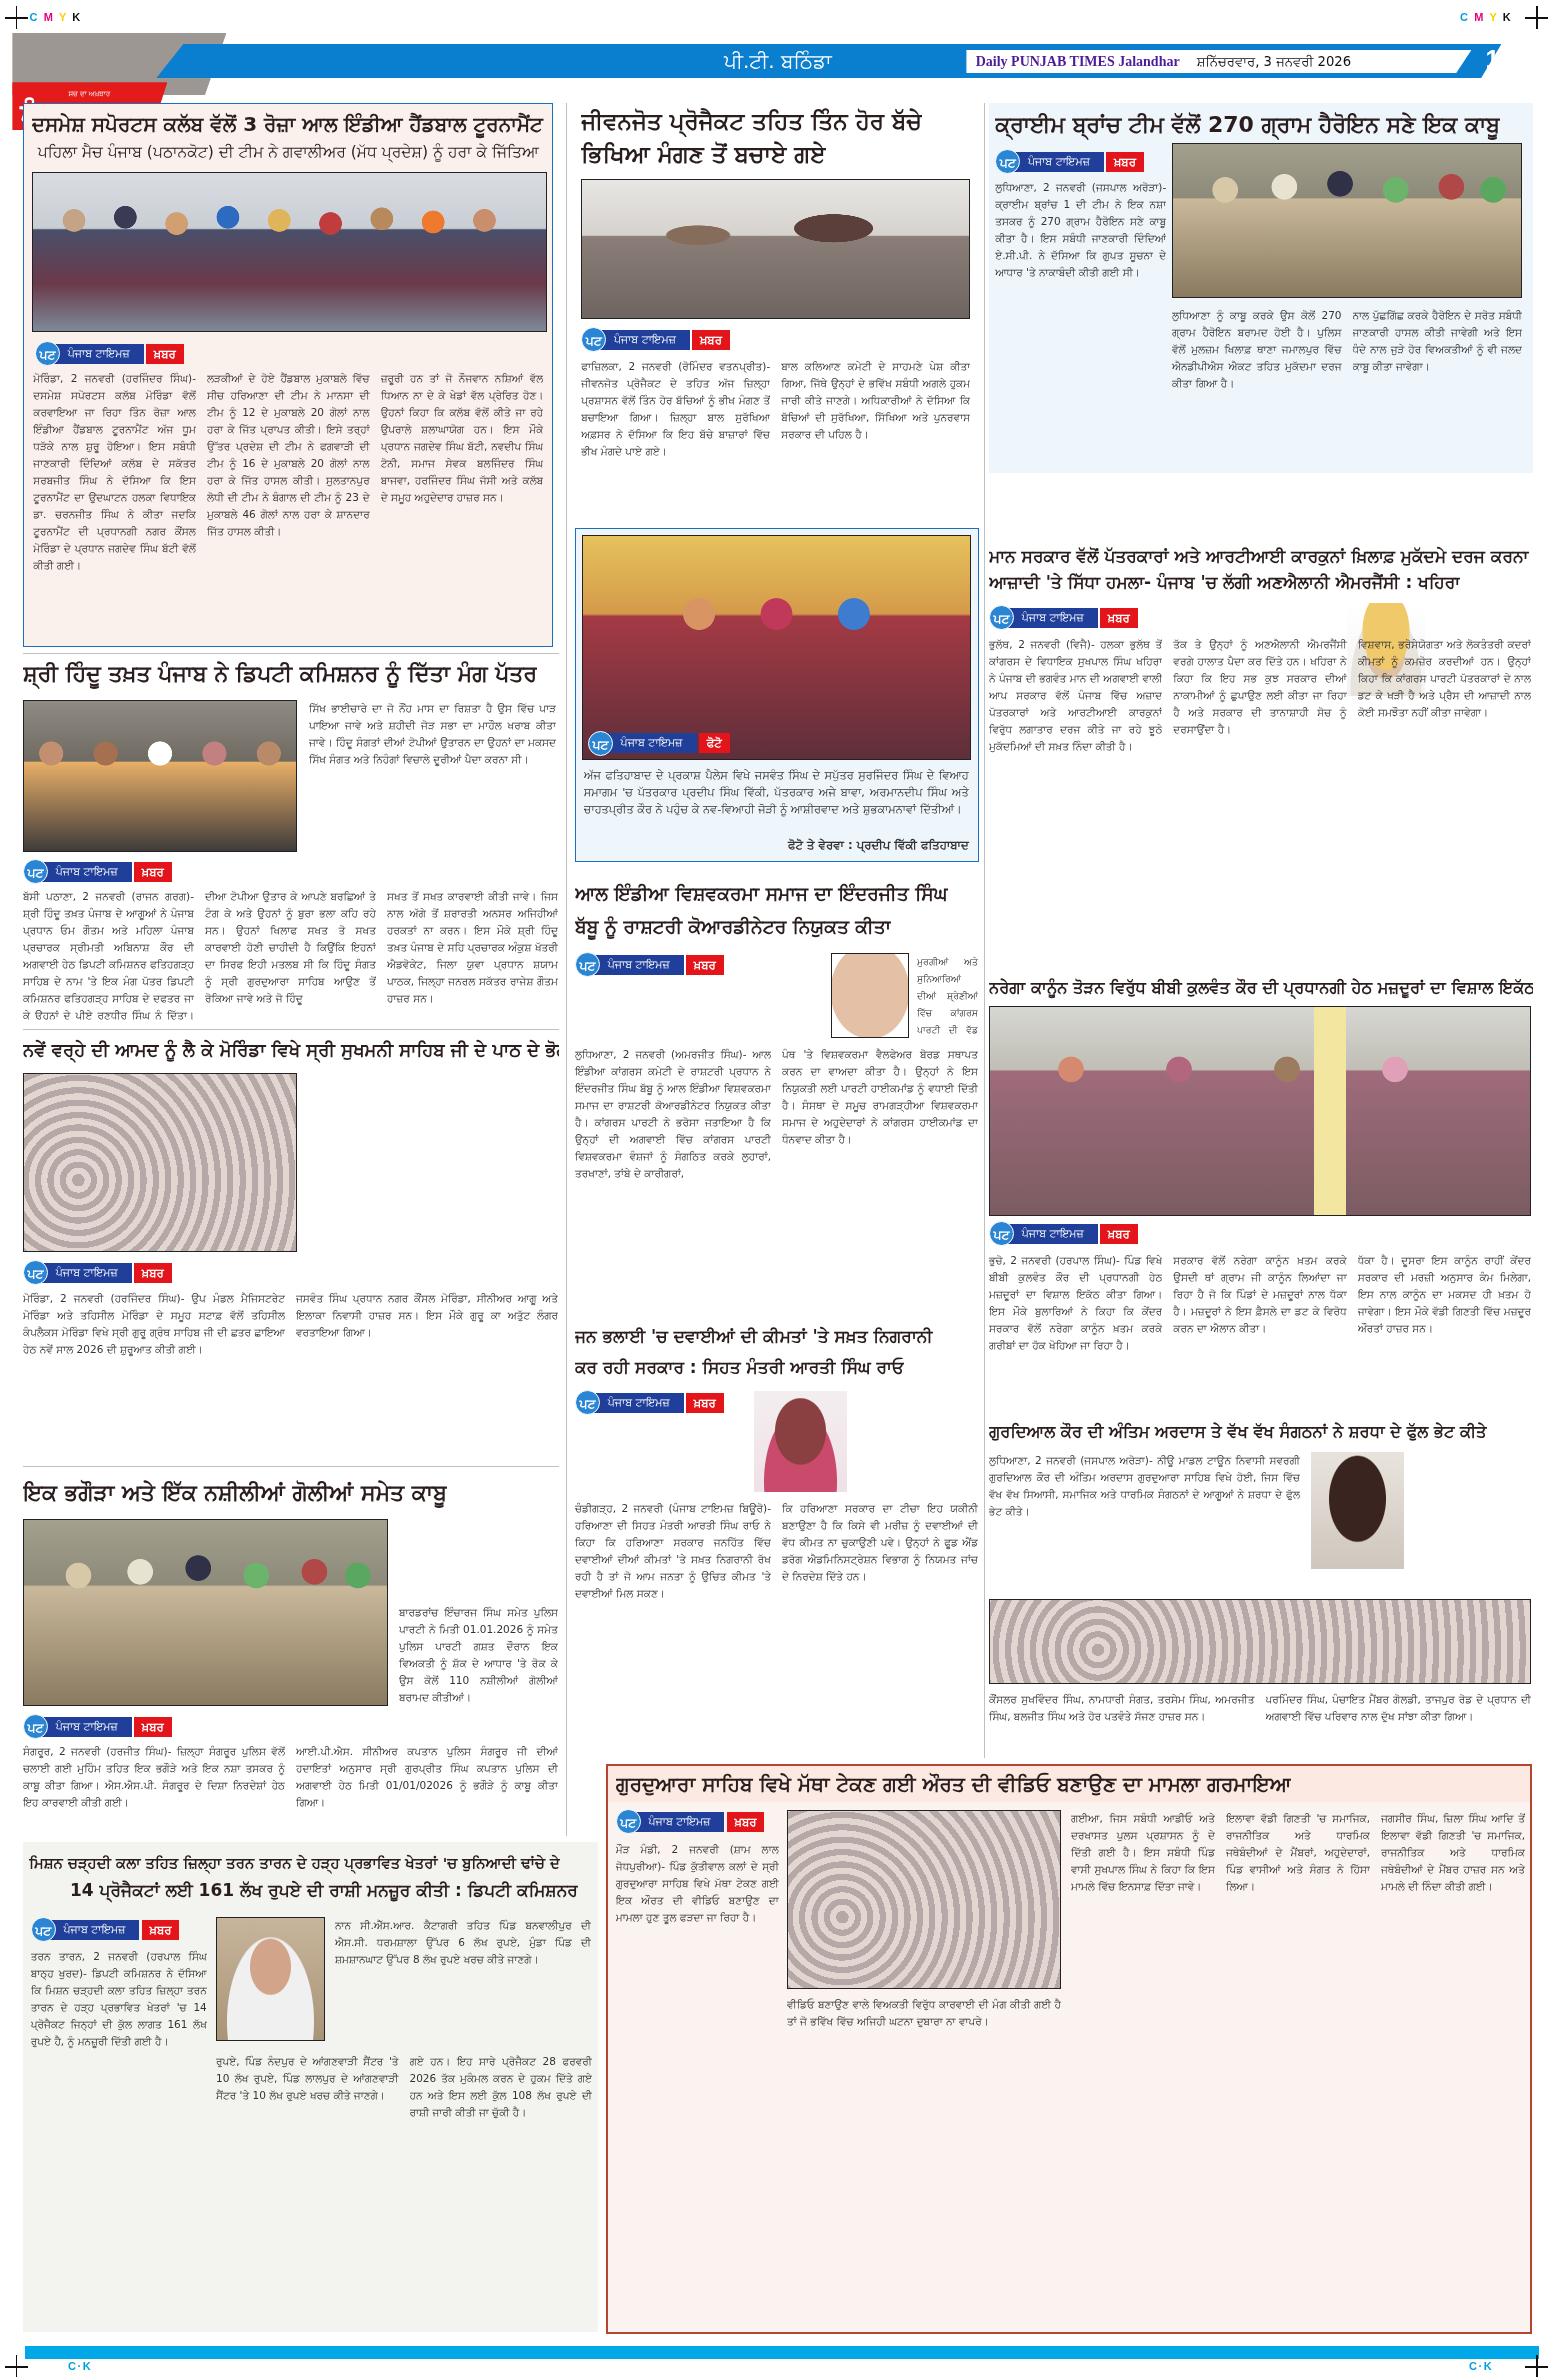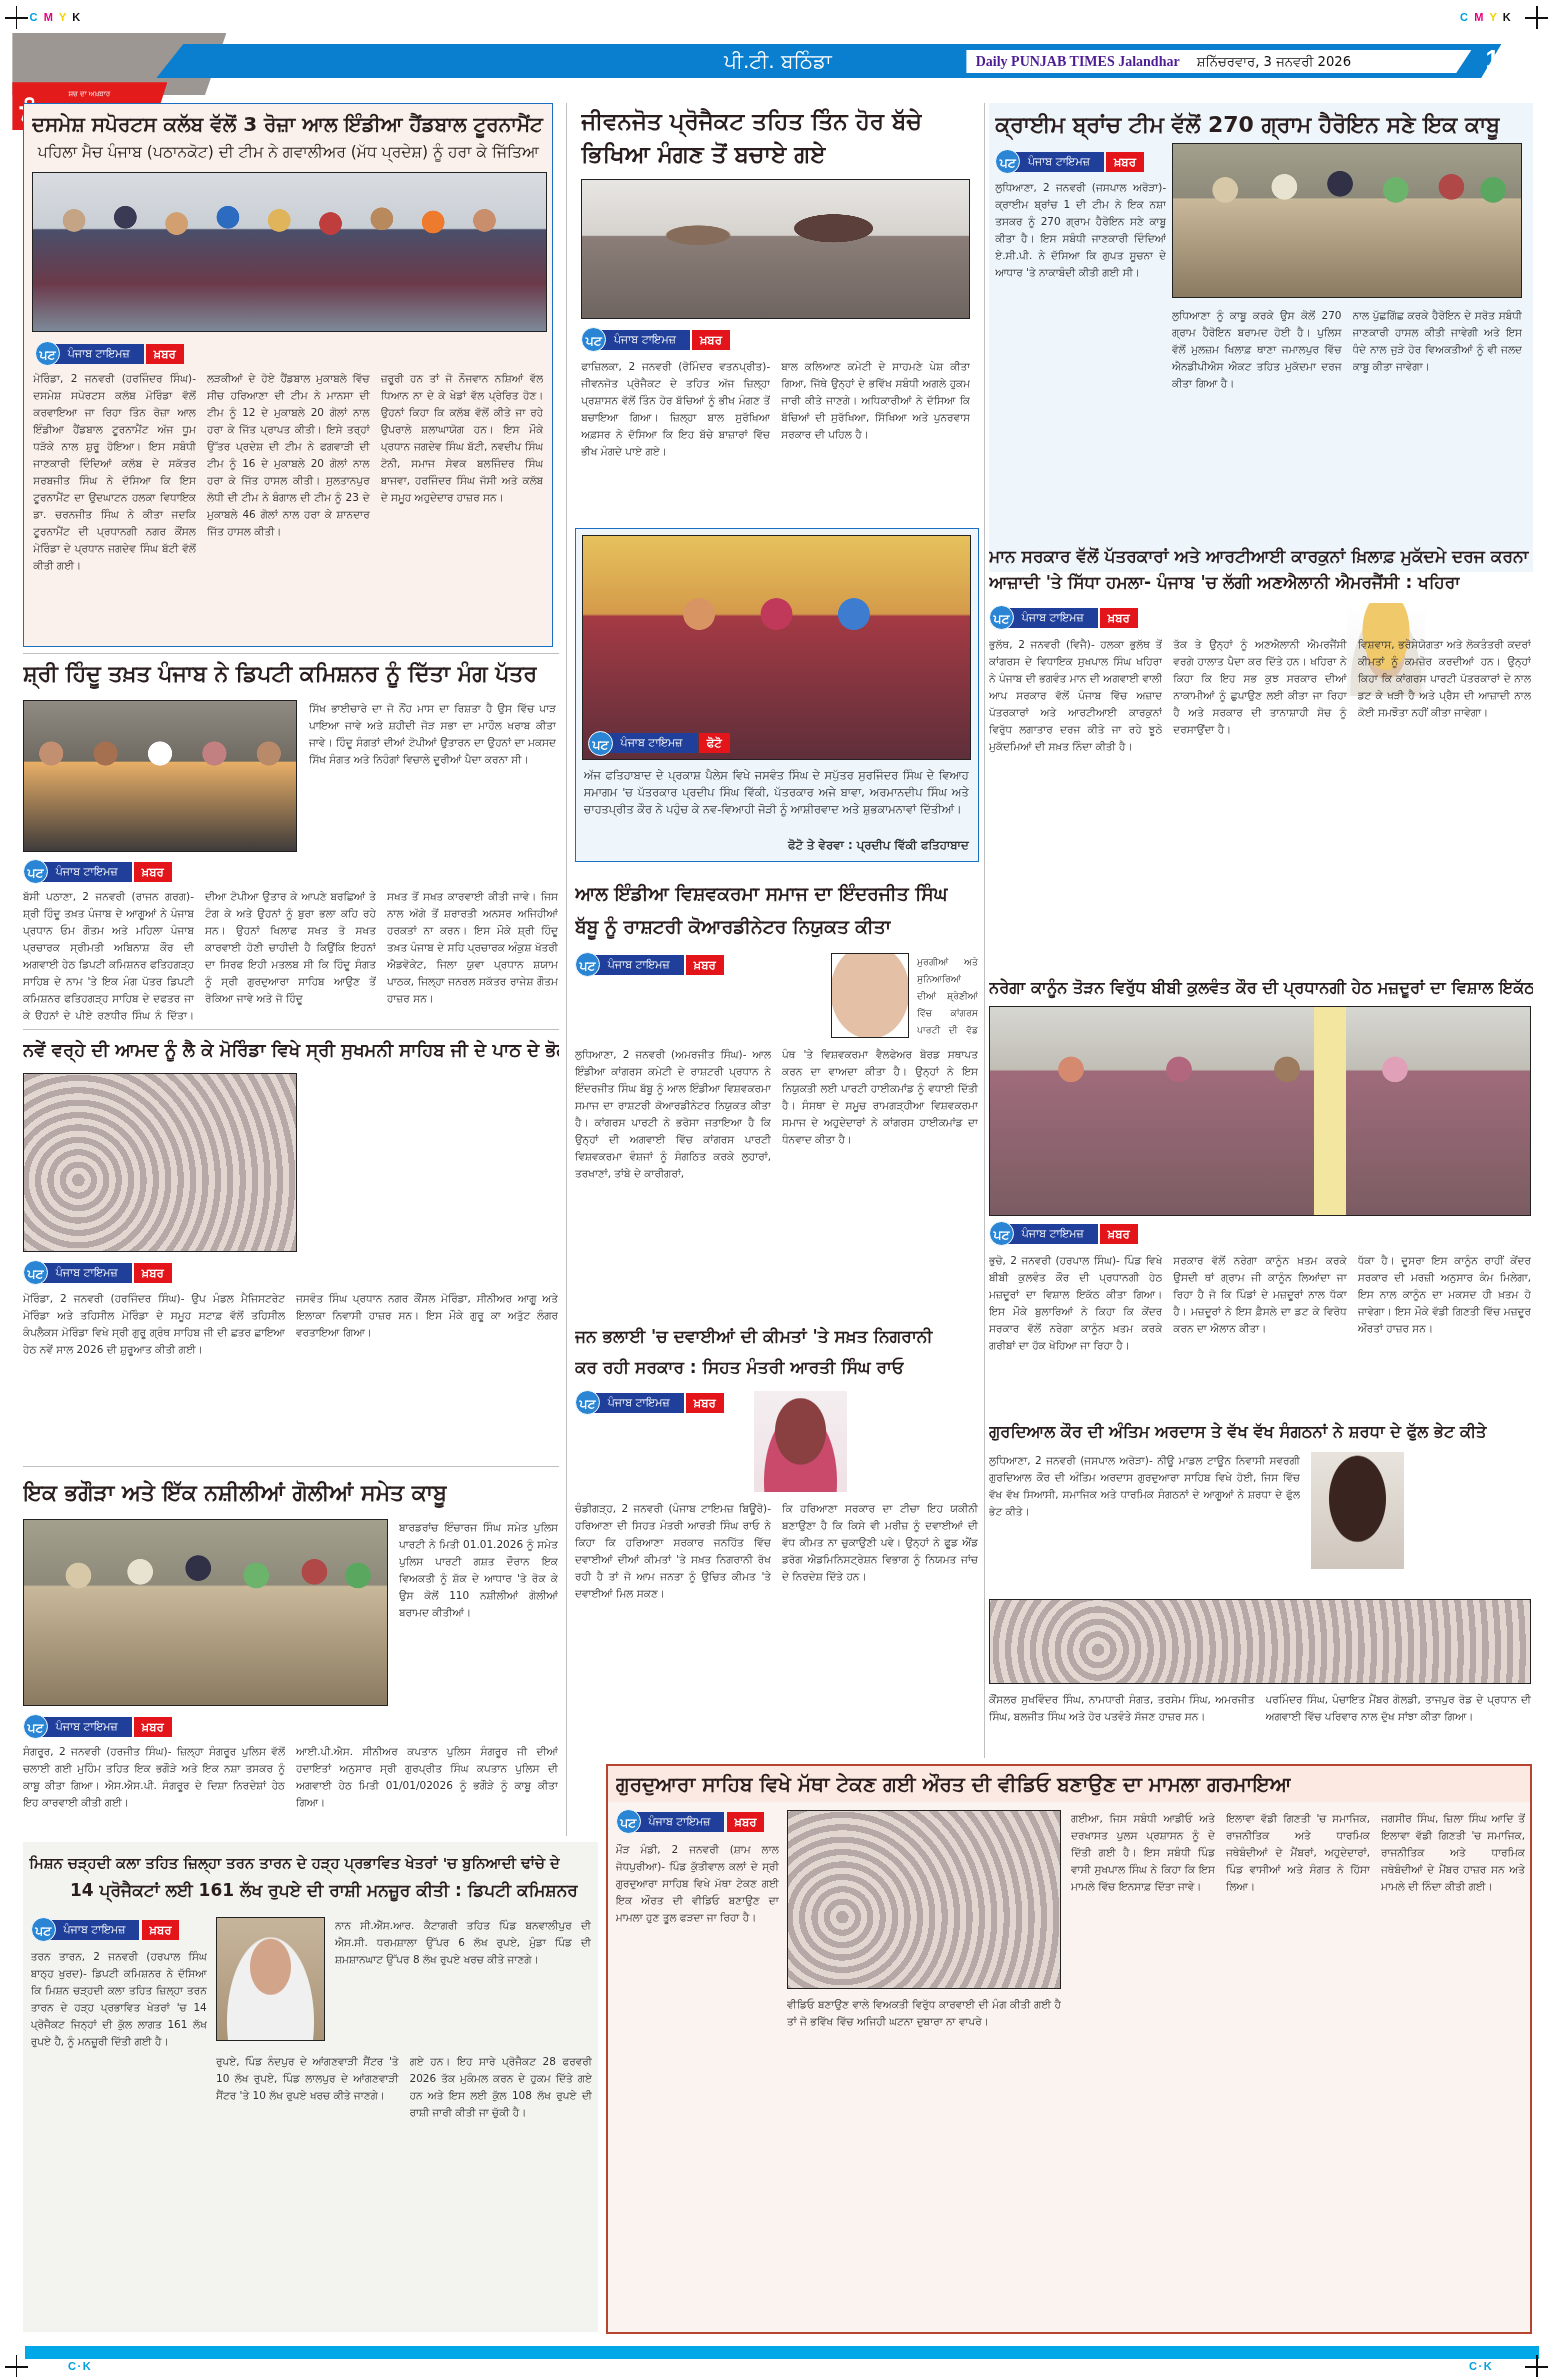--- a/index.html
+++ b/index.html
@@ -171,21 +171,21 @@
     <span class="logo-circ">ਪਟ</span>
     <span class="bl-blue">ਪੰਜਾਬ ਟਾਇਮਜ਼</span>
     <span class="bl-red">ਖ਼ਬਰ</span>
   </div>
   <div class="cols" style="left:6.2px;top:255px;width:389px;height:155px;">
     <div class="col">ਫਾਜ਼ਿਲਕਾ, 2 ਜਨਵਰੀ (ਰੋਮਿੰਦਰ ਵਤਨਪ੍ਰੀਤ)- ਜੀਵਨਜੋਤ ਪ੍ਰੋਜੈਕਟ ਦੇ ਤਹਿਤ ਅੱਜ ਜ਼ਿਲ੍ਹਾ ਪ੍ਰਸ਼ਾਸਨ ਵੱਲੋਂ ਤਿੰਨ ਹੋਰ ਬੱਚਿਆਂ ਨੂੰ ਭੀਖ ਮੰਗਣ ਤੋਂ ਬਚਾਇਆ ਗਿਆ। ਜ਼ਿਲ੍ਹਾ ਬਾਲ ਸੁਰੱਖਿਆ ਅਫ਼ਸਰ ਨੇ ਦੱਸਿਆ ਕਿ ਇਹ ਬੱਚੇ ਬਾਜ਼ਾਰਾਂ ਵਿੱਚ ਭੀਖ ਮੰਗਦੇ ਪਾਏ ਗਏ।</div>
     <div class="col">ਬਾਲ ਕਲਿਆਣ ਕਮੇਟੀ ਦੇ ਸਾਹਮਣੇ ਪੇਸ਼ ਕੀਤਾ ਗਿਆ, ਜਿੱਥੇ ਉਨ੍ਹਾਂ ਦੇ ਭਵਿੱਖ ਸਬੰਧੀ ਅਗਲੇ ਹੁਕਮ ਜਾਰੀ ਕੀਤੇ ਜਾਣਗੇ। ਅਧਿਕਾਰੀਆਂ ਨੇ ਦੱਸਿਆ ਕਿ ਬੱਚਿਆਂ ਦੀ ਸੁਰੱਖਿਆ, ਸਿੱਖਿਆ ਅਤੇ ਪੁਨਰਵਾਸ ਸਰਕਾਰ ਦੀ ਪਹਿਲ ਹੈ।</div>
   </div>
 </div>
 
-<div class="art bluebg" style="left:989px;top:103px;width:544px;height:469px;">
+<div class="art bluebg" style="left:989px;top:103px;width:544px;height:370px;">
   <div class="h1" style="position:absolute;left:6.2px;top:6.2px;font-size:22px;">ਕ੍ਰਾਈਮ ਬ੍ਰਾਂਚ ਟੀਮ ਵੱਲੋਂ 270 ਗ੍ਰਾਮ ਹੈਰੋਇਨ ਸਣੇ ਇਕ ਕਾਬੂ</div>
   <div class="byline" style="left:6.2px;top:47px;">
     <span class="logo-circ">ਪਟ</span>
     <span class="bl-blue">ਪੰਜਾਬ ਟਾਇਮਜ਼</span>
     <span class="bl-red">ਖ਼ਬਰ</span>
   </div>
   <div class="photo ph-police" style="left:183px;top:40px;width:350px;height:155px;"></div>
   <div class="cols" style="left:6.2px;top:76px;width:171px;height:311px;">
     <div class="col">ਲੁਧਿਆਣਾ, 2 ਜਨਵਰੀ (ਜਸਪਾਲ ਅਰੋੜਾ)- ਕ੍ਰਾਈਮ ਬ੍ਰਾਂਚ 1 ਦੀ ਟੀਮ ਨੇ ਇਕ ਨਸ਼ਾ ਤਸਕਰ ਨੂੰ 270 ਗ੍ਰਾਮ ਹੈਰੋਇਨ ਸਣੇ ਕਾਬੂ ਕੀਤਾ ਹੈ। ਇਸ ਸਬੰਧੀ ਜਾਣਕਾਰੀ ਦਿੰਦਿਆਂ ਏ.ਸੀ.ਪੀ. ਨੇ ਦੱਸਿਆ ਕਿ ਗੁਪਤ ਸੂਚਨਾ ਦੇ ਆਧਾਰ 'ਤੇ ਨਾਕਾਬੰਦੀ ਕੀਤੀ ਗਈ ਸੀ।</div>
   </div>
@@ -314,21 +314,21 @@
   <div class="photo ph-indoor-crowd" style="left:0;top:183px;width:542px;height:85px;"></div>
   <div class="cols" style="left:0;top:275px;width:542px;height:65px;">
     <div class="col">ਕੌਂਸਲਰ ਸੁਖਵਿੰਦਰ ਸਿੰਘ, ਨਾਮਧਾਰੀ ਸੰਗਤ, ਤਰਸੇਮ ਸਿੰਘ, ਅਮਰਜੀਤ ਸਿੰਘ, ਬਲਜੀਤ ਸਿੰਘ ਅਤੇ ਹੋਰ ਪਤਵੰਤੇ ਸੱਜਣ ਹਾਜ਼ਰ ਸਨ।</div>
     <div class="col">ਪਰਮਿੰਦਰ ਸਿੰਘ, ਪੰਚਾਇਤ ਮੈਂਬਰ ਗੋਲਡੀ, ਤਾਜਪੁਰ ਰੋਡ ਦੇ ਪ੍ਰਧਾਨ ਦੀ ਅਗਵਾਈ ਵਿੱਚ ਪਰਿਵਾਰ ਨਾਲ ਦੁੱਖ ਸਾਂਝਾ ਕੀਤਾ ਗਿਆ।</div>
   </div>
 </div>
 
 <div class="art" style="left:23px;top:1477px;width:536px;height:358px;">
   <div class="h1" style="position:absolute;left:0;top:0;font-size:22px;">ਇਕ ਭਗੌੜਾ ਅਤੇ ਇੱਕ ਨਸ਼ੀਲੀਆਂ ਗੋਲੀਆਂ ਸਮੇਤ ਕਾਬੂ</div>
   <div class="photo ph-police" style="left:0;top:42px;width:365px;height:187px;"></div>
-  <div class="cols" style="left:376px;top:42px;width:159px;height:187px;">
+  <div class="cols" style="left:376px;top:42px;width:159px;height:187px;align-items:flex-end;">
     <div class="col">ਬਾਰਡਰਾਂਚ ਇੰਚਾਰਜ ਸਿੰਘ ਸਮੇਤ ਪੁਲਿਸ ਪਾਰਟੀ ਨੇ ਮਿਤੀ 01.01.2026 ਨੂੰ ਸਮੇਤ ਪੁਲਿਸ ਪਾਰਟੀ ਗਸ਼ਤ ਦੌਰਾਨ ਇਕ ਵਿਅਕਤੀ ਨੂੰ ਸ਼ੱਕ ਦੇ ਆਧਾਰ 'ਤੇ ਰੋਕ ਕੇ ਉਸ ਕੋਲੋਂ 110 ਨਸ਼ੀਲੀਆਂ ਗੋਲੀਆਂ ਬਰਾਮਦ ਕੀਤੀਆਂ।</div>
   </div>
   <div class="byline" style="left:0;top:238px;">
     <span class="logo-circ">ਪਟ</span>
     <span class="bl-blue">ਪੰਜਾਬ ਟਾਇਮਜ਼</span>
     <span class="bl-red">ਖ਼ਬਰ</span>
   </div>
   <div class="cols" style="left:0;top:266px;width:535px;height:87px;">
     <div class="col">ਸੰਗਰੂਰ, 2 ਜਨਵਰੀ (ਹਰਜੀਤ ਸਿੰਘ)- ਜ਼ਿਲ੍ਹਾ ਸੰਗਰੂਰ ਪੁਲਿਸ ਵੱਲੋਂ ਚਲਾਈ ਗਈ ਮੁਹਿੰਮ ਤਹਿਤ ਇਕ ਭਗੌੜੇ ਅਤੇ ਇਕ ਨਸ਼ਾ ਤਸਕਰ ਨੂੰ ਕਾਬੂ ਕੀਤਾ ਗਿਆ। ਐਸ.ਐਸ.ਪੀ. ਸੰਗਰੂਰ ਦੇ ਦਿਸ਼ਾ ਨਿਰਦੇਸ਼ਾਂ ਹੇਠ ਇਹ ਕਾਰਵਾਈ ਕੀਤੀ ਗਈ।</div>
     <div class="col">ਆਈ.ਪੀ.ਐਸ. ਸੀਨੀਅਰ ਕਪਤਾਨ ਪੁਲਿਸ ਸੰਗਰੂਰ ਜੀ ਦੀਆਂ ਹਦਾਇਤਾਂ ਅਨੁਸਾਰ ਸ੍ਰੀ ਗੁਰਪ੍ਰੀਤ ਸਿੰਘ ਕਪਤਾਨ ਪੁਲਿਸ ਦੀ ਅਗਵਾਈ ਹੇਠ ਮਿਤੀ 01/01/02026 ਨੂੰ ਭਗੌੜੇ ਨੂੰ ਕਾਬੂ ਕੀਤਾ ਗਿਆ।</div>

